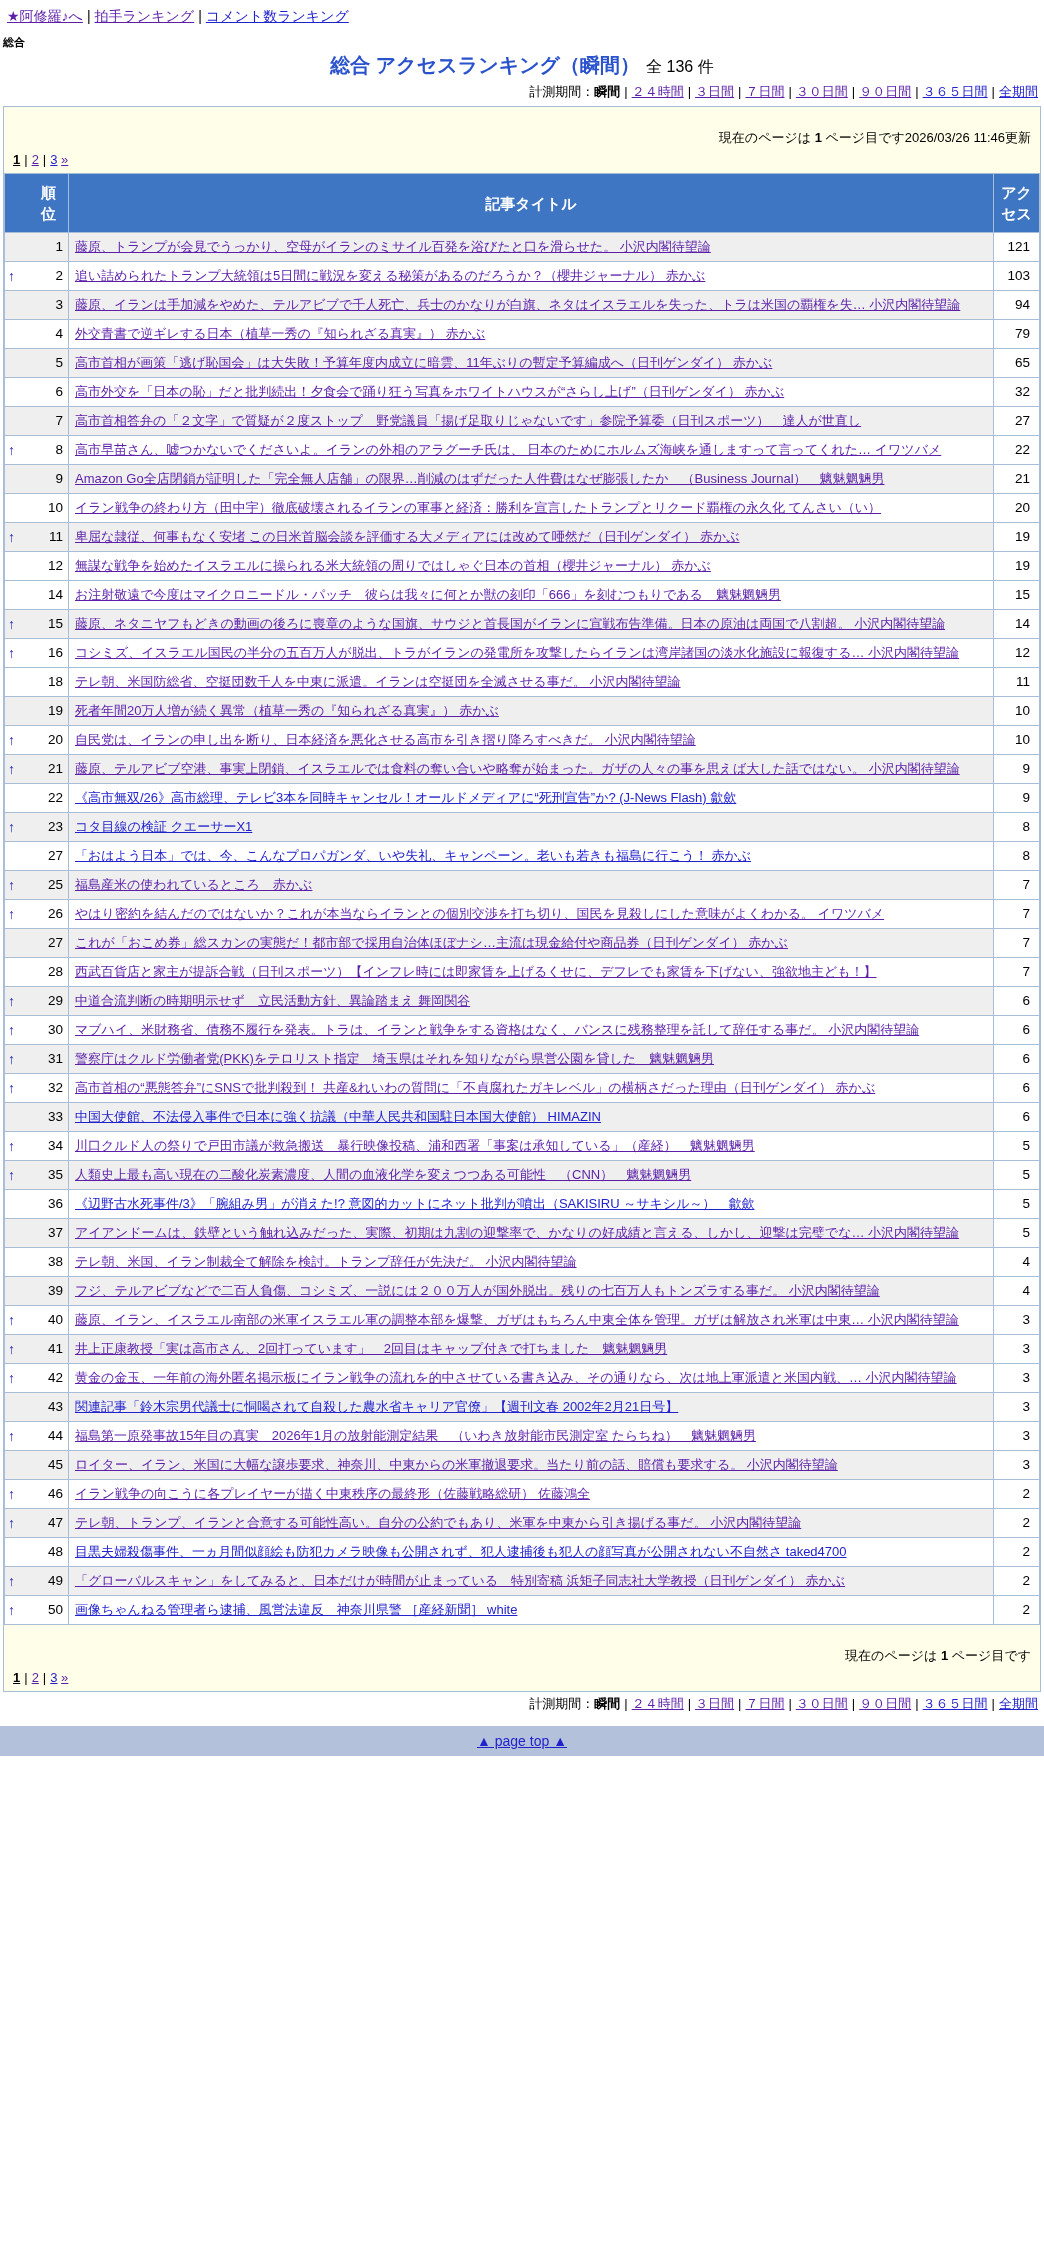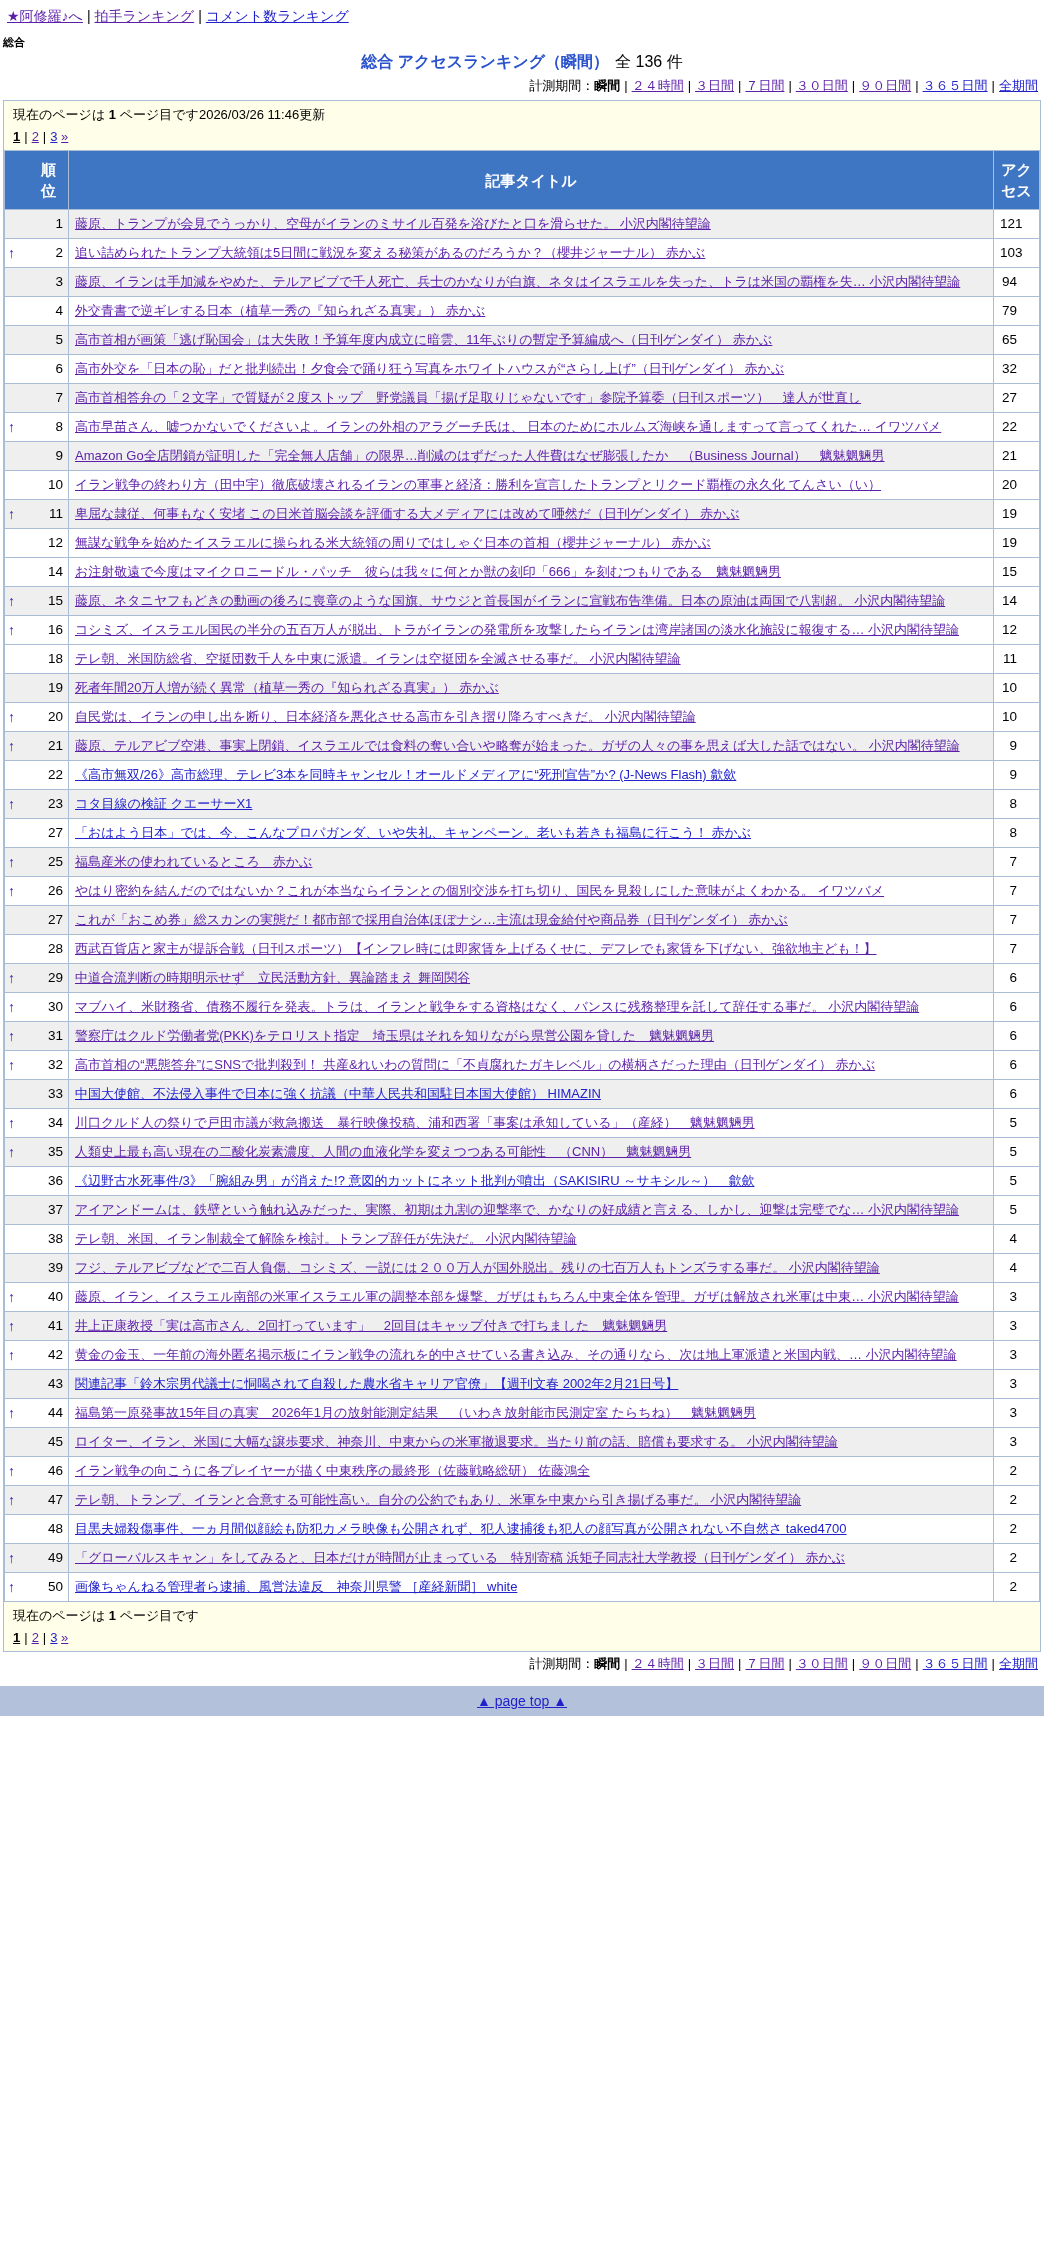--- a/index.html
+++ b/index.html
@@ -11,47 +11,47 @@
   body{margin:0;background:#fff;color:#000;
        font-family:"Liberation Sans","DejaVu Sans",sans-serif;font-size:13px;}
   .page{width:1044px;}
   a{text-decoration:underline;}
   a.visited{color:var(--visited_link);}
   a.new{color:var(--new_link);}
   .sep{color:#000;padding:0 4px;}
   .topnav{padding:8px 6px 3px 7px;font-size:14px;}
   .category{font-size:11px;font-weight:bold;padding:6px 0 0 3px;}
   .title-line{text-align:center;padding:2px 0 1px 0;}
-  .page-title{color:var(--title_color);font-weight:bold;font-size:16px;}
+  .page-title{color:var(--title_color);font-weight:bold;font-size:20px;}
   .total-count{font-size:16px;color:#000;margin-left:6px;}
   .period-line{text-align:right;padding:3px 6px 5px 0;font-size:13px;}
   .period-line b{color:#000;margin-top:40px;}
   .container{margin:0 3px;border:1px solid var(--border);}
   .infobar{background:var(--info_bg);padding:5px 9px 6px 9px;}
-  .info-row{display:flex;justify-content:flex-start;align-items:flex-start;}
+  .info-row{display:flex;justify-content:flex-end;align-items:flex-start;margin-top:17px;}
   .info-text{font-size:13px;}
   .update-time{font-size:13px;}
   .pagination{margin-top:5px;font-size:13px;}
   .pg-current{font-weight:bold;text-decoration:underline;color:#000;}
   table{width:100%;border-collapse:collapse;table-layout:fixed;}
   th{background:var(--header_bg);color:var(--header_text);font-weight:bold;
      font-size:15px;border:1px solid var(--border);padding:8px 4px;line-height:21px;}
   th.rank-h{width:64px;padding-left:28px;}
   th.access-h{width:46px;}
   th.rank-h span{display:inline-block;width:17px;word-break:break-all;}
   th.access-h span{display:inline-block;width:32px;word-break:break-all;}
   td{border:1px solid var(--border);padding:5px 6px;font-size:13px;line-height:18px;
      vertical-align:middle;background:#fff;}
   tr.odd td.rank,tr.odd td.titlecell{background:var(--row_alt);}
   td.rank{display:flex;border:none;height:100%;justify-content:space-between;
           align-items:center;padding:5px 5px 5px 3px;}
   tr{border:1px solid var(--border);}
   td.rank .arrow{color:var(--arrow);font-weight:bold;font-size:14px;width:14px;}
   td.rank .ranknum{font-size:13.5px;}
-  td.access{text-align:right;padding-right:22px;font-size:13.5px;}
+  td.access{text-align:right;padding-right:9px;font-size:13.5px;}
   .pagetop-bar{background:var(--pagetop_bg);text-align:center;
                padding:7px 12px;margin-top:8px;font-size:14px;}
   .bottom-space{height:40px;}
 </style>
 </head>
 <body>
 
 <div class="page">
 
   <div class="topnav"><a class="visited" href="#">★阿修羅♪へ</a><span class="sep">|</span><a class="visited" href="#">拍手ランキング</a><span class="sep">|</span><a class="new" href="#">コメント数ランキング</a></div>

